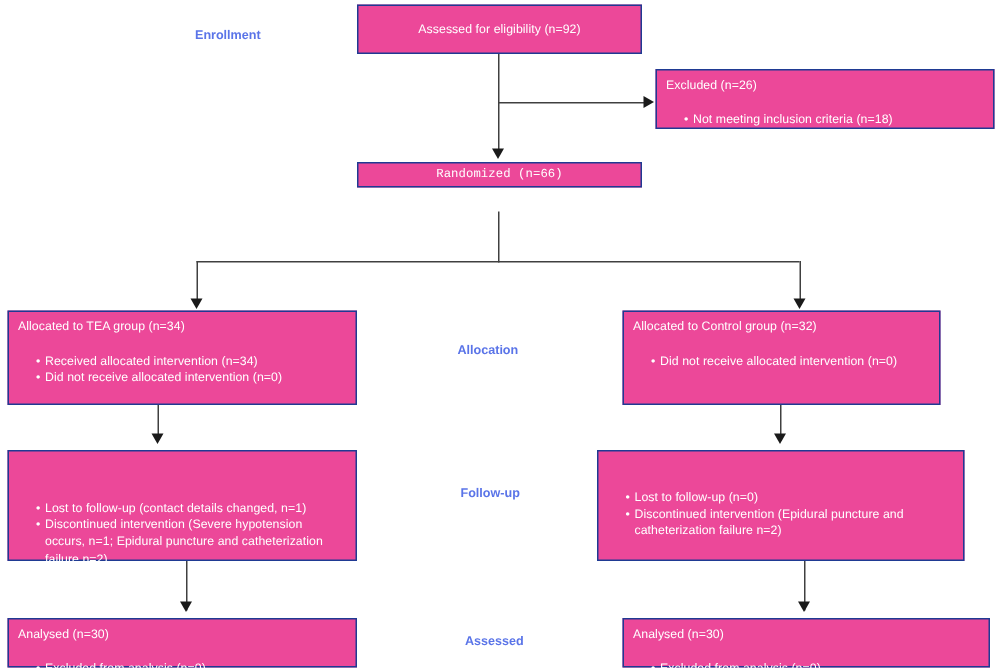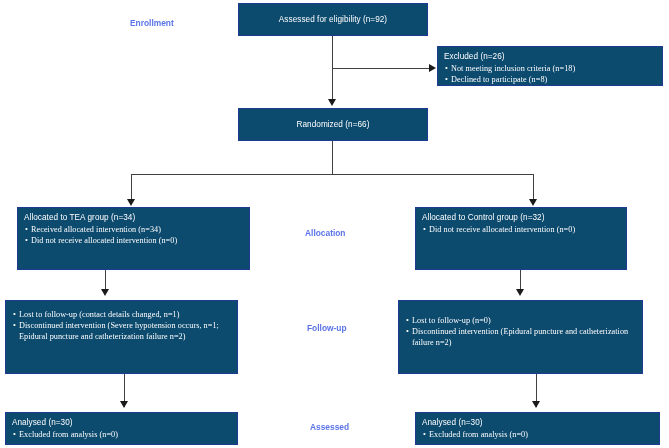--- a/index.html
+++ b/index.html
@@ -10,45 +10,44 @@
   #canvas {
     position: relative;
     width: 669px;
     height: 448px;
     background: #ffffff;
     font-family: "Liberation Sans", sans-serif;
     overflow: hidden;
   }
   .box {
     position: absolute;
-    background: #0c4a6e;
+    background: #ec4899;
     border: 1px solid #1f3a93;
     color: #ffffff;
     font-size: 8.2px;
     line-height: 11.2px;
     box-sizing: border-box;
     padding: 4px 6px;
     letter-spacing: 0.05px;
   }
   .box.center {
     display: flex;
     align-items: center;
     justify-content: center;
     text-align: center;
     padding: 0;
   }
   .box .ttl {
     display: block;
     white-space: nowrap;
   }
   .box ul {
-    margin: 1px;
+    margin: 12px;
     padding: 0;
     list-style: none;
-    font-family: Liberation Serif, serif;
   }
   .box ul li {
     position: relative;
     padding-left: 6px;
   }
   .box ul li::before {
     content: "\2022";
     position: absolute;
     left: 0;
     top: 0;
@@ -125,40 +124,40 @@
   </div>
 
   <div class="box" style="left:437px; top:46px; width:226px; height:40px;">
     <span class="ttl">Excluded (n=26)</span>
     <ul>
       <li>Not meeting inclusion criteria (n=18)</li>
       <li>Declined to participate (n=8)</li>
     </ul>
   </div>
 
-  <div class="box center" style="left:238px; top:108px; width:190px; height:33px;">
+  <div class="box center" style="left:238px; top:108px; width:190px; height:17px;font-family:Liberation Mono, monospace;">
     <span class="ttl">Randomized (n=66)</span>
   </div>
 
-  <div class="box" style="left:17px; top:207px; width:233px; height:63px;">
+  <div class="box" style="left:5px; top:207px; width:233px; height:63px;">
     <span class="ttl">Allocated to TEA group (n=34)</span>
     <ul>
       <li>Received allocated intervention (n=34)</li>
       <li>Did not receive allocated intervention (n=0)</li>
     </ul>
   </div>
 
   <div class="box" style="left:415px; top:207px; width:212px; height:63px;">
     <span class="ttl">Allocated to Control group (n=32)</span>
     <ul>
       <li>Did not receive allocated intervention (n=0)</li>
     </ul>
   </div>
 
-  <div class="box" style="left:5px; top:300px; width:233px; height:74px; padding-top:7px;">
+  <div class="box" style="left:5px; top:300px; width:233px; height:74px; padding-top:20px;">
     <ul>
       <li>Lost to follow-up (contact details changed, n=1)</li>
       <li>Discontinued intervention (Severe hypotension occurs, n=1; Epidural puncture and catheterization failure n=2)</li>
     </ul>
   </div>
 
   <div class="box" style="left:398px; top:300px; width:245px; height:74px; padding-top:13px;">
     <ul>
       <li>Lost to follow-up (n=0)</li>
       <li>Discontinued intervention (Epidural puncture and catheterization failure n=2)</li>

